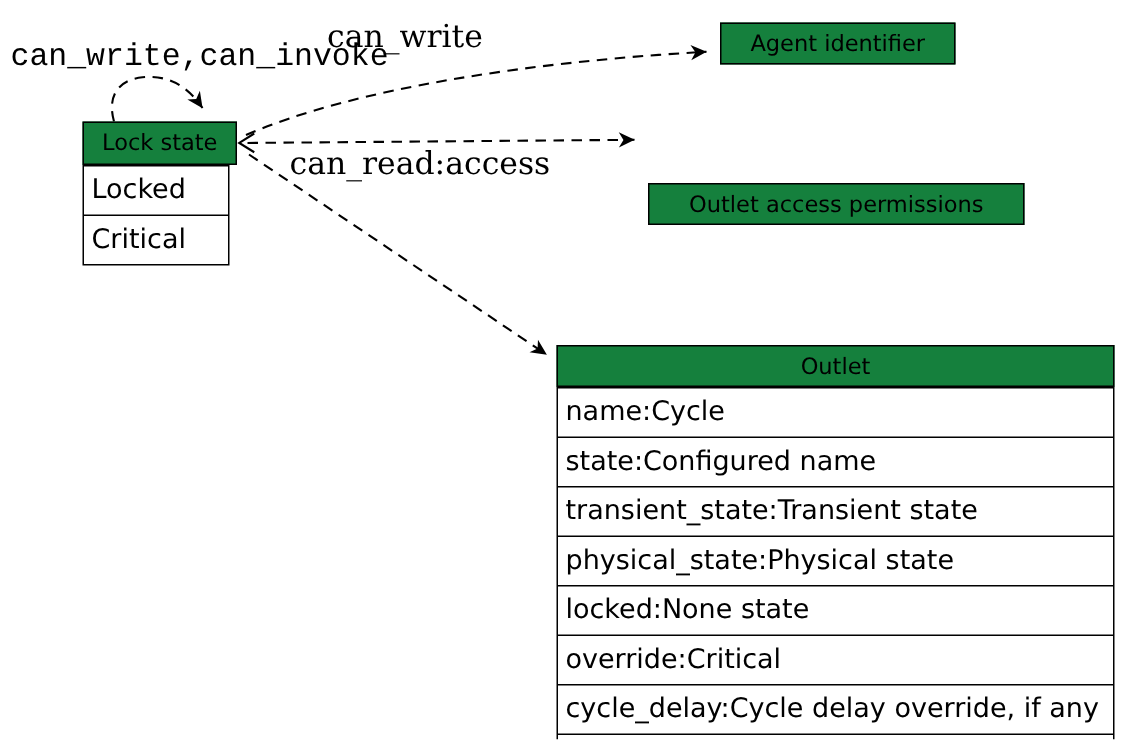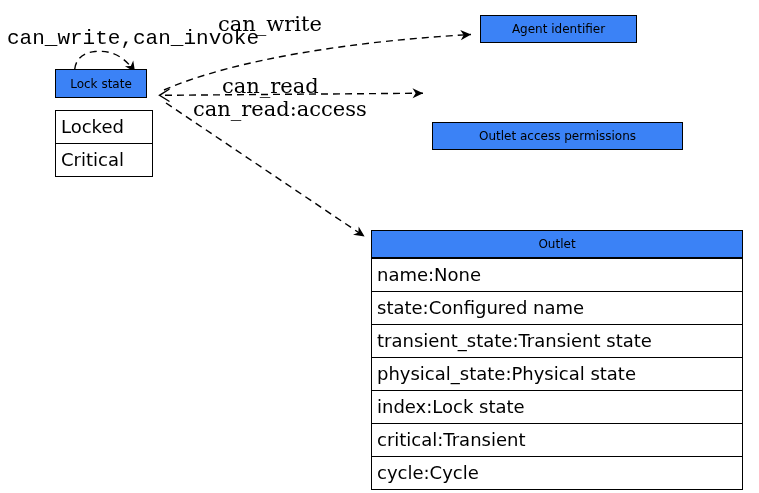--- a/index.html
+++ b/index.html
@@ -7,23 +7,23 @@
     position:relative;
     width:759px;height:493px;
     background:#ffffff;
     font-family:"DejaVu Sans",sans-serif;
     color:#000;
     overflow:hidden;
   }
   .edges-svg{position:absolute;left:0;top:0;width:759px;height:493px;}
   .node-hdr{
     position:absolute;box-sizing:border-box;
-    border:1.5px solid #000;background:#3b82f6;
+    border:1.5px solid #000;background:#15803d;
     display:flex;align-items:center;justify-content:center;
-    font-size:12px;line-height:1;white-space:nowrap;
+    font-size:15px;line-height:1;white-space:nowrap;
   }
   .node-body{
     position:absolute;box-sizing:border-box;
     border:1.5px solid #000;background:#fff;
   }
   .node-row{
     box-sizing:border-box;height:28px;
     display:flex;align-items:center;
     padding:16px 5px;font-size:18px;line-height:1;
     border-top:1.5px solid #000;white-space:nowrap;overflow:hidden;
@@ -52,37 +52,37 @@
     <path d="M 164 90 C 235 59, 355 41, 471 34.5" fill="none" stroke="#000" stroke-width="1.4" stroke-dasharray="7 5" marker-end="url(#vee)"></path>
 
     <path d="M 165 95.3 L 423 93.2" fill="none" stroke="#000" stroke-width="1.4" stroke-dasharray="7 5" marker-end="url(#vee)"></path>
     <path d="M 169.5 89 L 159.5 95.3 L 169.5 101.5" fill="none" stroke="#000" stroke-width="1.4"></path>
 
     <path d="M 166 103 L 364.5 236.5" fill="none" stroke="#000" stroke-width="1.4" stroke-dasharray="7 5" marker-end="url(#vee)"></path>
   </svg>
 
   <div class="edge-label" style="left:7px;top:28px;font-family:Liberation Mono, monospace;">can_write,can_invoke</div>
   <div class="edge-label" style="left:218px;top:13px;">can_write</div>
-  <div class="edge-label" style="left:222px;top:75px;">can_read</div>
   <div class="edge-label" style="left:193px;top:98px;">can_read:access</div>
 
-  <div class="node-hdr" style="left:55px;top:69px;width:92px;height:29px;">Lock state</div>
+  <div class="node-hdr" style="left:55px;top:81px;width:103px;height:29px;">Lock state</div>
   <div class="node-body" style="left:55px;top:110px;width:98px;">
     <div class="node-row">Locked</div>
     <div class="node-row">Critical</div>
   </div>
 
   <div class="node-hdr" style="left:480px;top:15px;width:157px;height:28px;">Agent identifier</div>
 
   <div class="node-hdr" style="left:432px;top:82px;width:251px;height:28px;margin-top:40px;">Outlet access permissions</div>
 
   <div class="node-hdr" style="left:371px;top:230px;width:372px;height:28px;">Outlet</div>
   <div class="node-body" style="left:371px;top:258px;width:372px;">
-    <div class="node-row">name:None</div>
+    <div class="node-row">name:Cycle</div>
     <div class="node-row">state:Configured name</div>
     <div class="node-row">transient_state:Transient state</div>
     <div class="node-row">physical_state:Physical state</div>
-    <div class="node-row">index:Lock state</div>
-    <div class="node-row">critical:Transient</div>
+    <div class="node-row">locked:None state</div>
+    <div class="node-row">override:Critical</div>
+    <div class="node-row">cycle_delay:Cycle delay override, if any</div>
     <div class="node-row">cycle:Cycle</div>
   </div>
 
 </div>
 
 </body></html>

